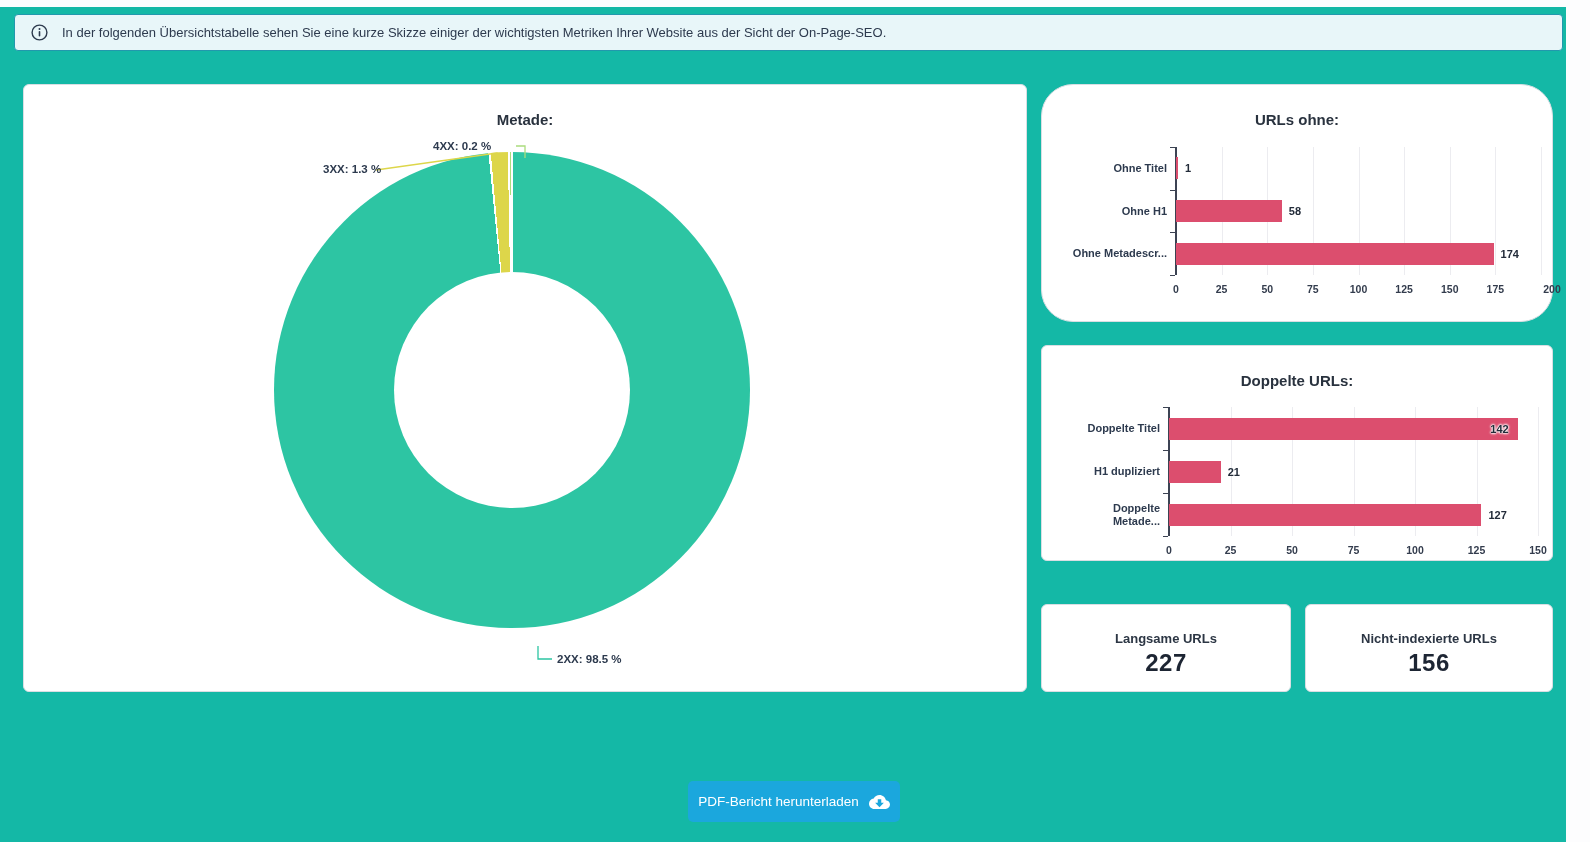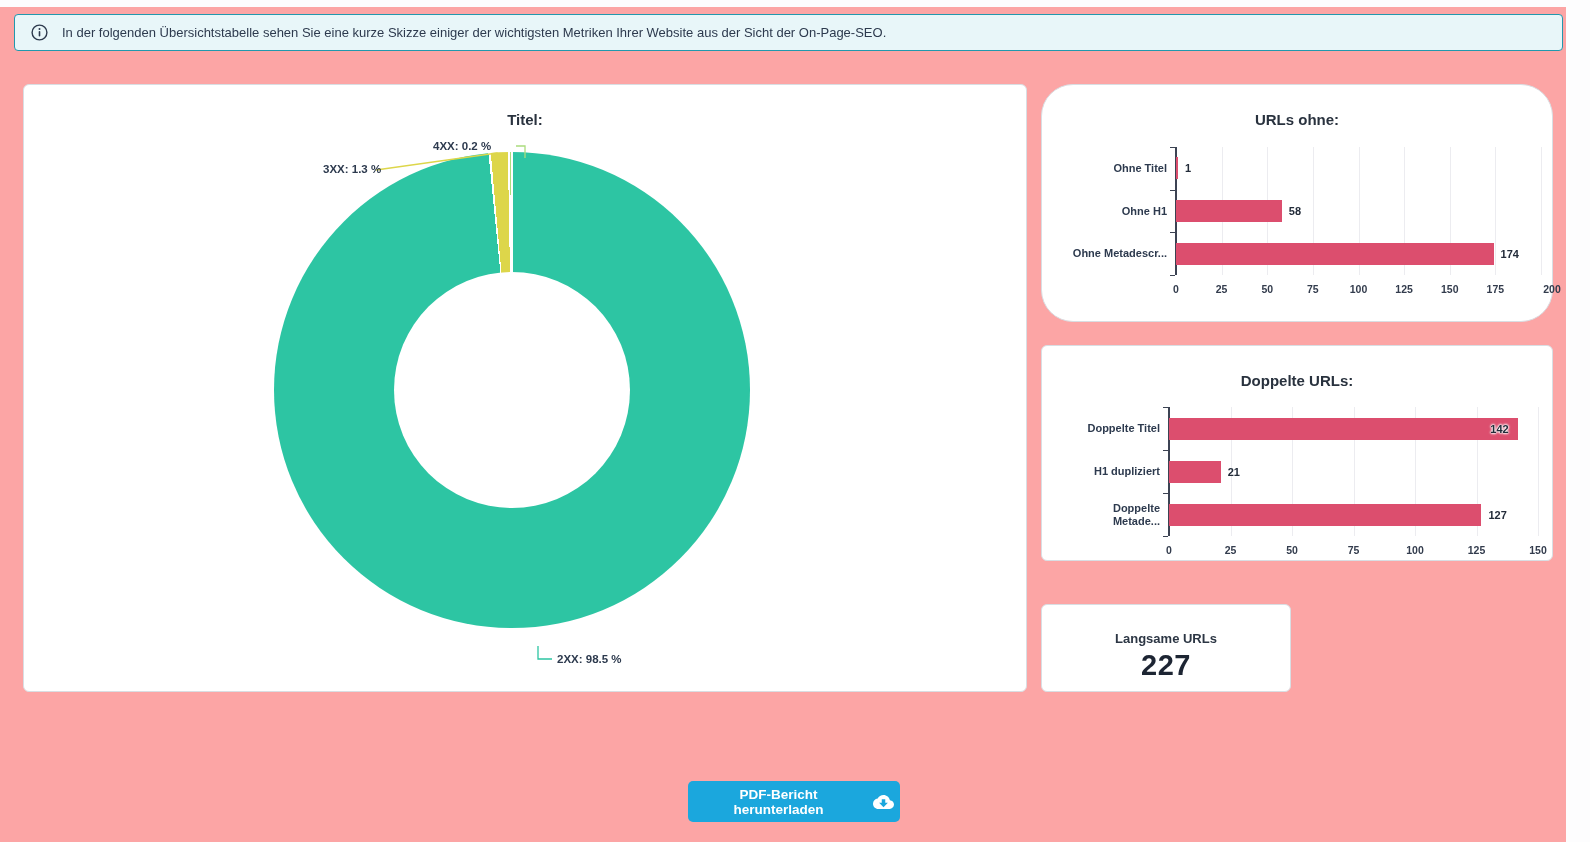--- a/index.html
+++ b/index.html
@@ -1,18 +1,18 @@
 <!DOCTYPE html>
 <html><head>
 <meta charset="utf-8">
 <style>
   html,body{margin:0;padding:0;}
   body{width:1590px;height:842px;overflow:hidden;background:#eef1f4;
        font-family:"Liberation Sans", sans-serif;color:#2d3a4e;}
-  .stage{position:relative;width:1590px;height:842px;background:#fca5a5;}
+  .stage{position:relative;width:1590px;height:842px;background:#14b8a6;}
   .top-strip{position:absolute;left:0;top:0;width:1590px;height:7px;background:#fdfdfe;}
   .right-strip{position:absolute;right:0;top:0;width:24px;height:842px;background:#fdfdfe;}
 
   
   .banner{position:absolute;left:14px;top:14px;width:1549px;height:37px;box-sizing:border-box;
           background:#e8f6f9;border:1px solid #2298ad;border-radius:4px;
           display:flex;align-items:center;padding:0 16px;gap:14px;}
   .banner-text{font-size:13px;color:#2d3a4e;}
 
   
@@ -41,50 +41,50 @@
                  text-align:right;white-space:pre-line;line-height:13px;}
   .bar-val-label{position:absolute;font-size:11px;font-weight:bold;color:#232c3a;white-space:nowrap;}
   .bar-val-inside{text-shadow:0 0 2px #fff,0 0 2px #fff,0 0 3px #fff,0 0 3px #fff;}
   .x-tick-label{position:absolute;font-size:10.5px;font-weight:bold;color:#333c4d;
                 transform:translateX(-50%);white-space:nowrap;}
 
   
   .stat-label{position:absolute;left:0;top:26px;width:100%;text-align:center;
               font-size:13px;font-weight:bold;color:#2c3644;}
   .stat-value{position:absolute;left:0;top:44px;width:100%;text-align:center;
-              font-size:29px;font-weight:800;color:#1d2533;letter-spacing:.5px;}
+              font-size:24px;font-weight:800;color:#1d2533;letter-spacing:.5px;}
 
   
   .footer-heading{position:absolute;left:0;top:744px;width:1590px;text-align:center;
                   font-size:15.5px;font-weight:bold;color:#2a3442;}
   .pdf-button{position:absolute;left:688px;top:781px;width:212px;height:41px;
               background:#1ba7dd;border:none;border-radius:5px;cursor:pointer;
               display:flex;align-items:center;justify-content:center;gap:10px;
-              color:#fff;font-size:13.5px;font-weight:700;font-family:"Liberation Sans",sans-serif;}
+              color:#fff;font-size:13.5px;font-weight:400;font-family:"Liberation Sans",sans-serif;}
 </style>
 </head>
 <body>
 
 <div class="stage">
   <div class="top-strip"></div>
   <div class="right-strip"></div>
 
   <div class="banner">
     <span style="display:flex;">
       <svg width="17" height="17" viewBox="0 0 17 17">
         <circle cx="8.5" cy="8.5" r="7.4" fill="none" stroke="#2d3a4e" stroke-width="1.4"></circle>
         <circle cx="8.5" cy="4.9" r="1" fill="#2d3a4e"></circle>
         <rect x="7.7" y="7" width="1.6" height="5.6" rx="0.8" fill="#2d3a4e"></rect>
       </svg>
     </span>
     <span class="banner-text">In der folgenden Übersichtstabelle sehen Sie eine kurze Skizze einiger der wichtigsten Metriken Ihrer Website aus der Sicht der On-Page-SEO.</span>
   </div>
 
   <div class="card card-status">
-    <div class="chart-title">Titel:</div>
+    <div class="chart-title">Metade:</div>
     <div class="donut" id="status-donut" style="background: conic-gradient(rgb(255, 255, 255) 0deg, rgb(255, 255, 255) 0.28deg, rgb(45, 197, 163) 0.28deg, rgb(45, 197, 163) 354.32deg, rgb(255, 255, 255) 354.32deg, rgb(255, 255, 255) 354.6deg, rgb(255, 255, 255) 354.6deg, rgb(255, 255, 255) 354.88deg, rgb(221, 214, 74) 354.88deg, rgb(221, 214, 74) 359deg, rgb(255, 255, 255) 359deg, rgb(255, 255, 255) 359.28deg, rgb(255, 255, 255) 359.28deg, rgb(255, 255, 255) 359.56deg, rgb(171, 220, 125) 359.56deg, rgb(171, 220, 125) 359.72deg, rgb(255, 255, 255) 359.72deg, rgb(255, 255, 255) 360deg);"></div>
     <svg class="leader-svg">
       <polyline points="492,61 501,61 501,73" fill="none" stroke="#abdc7d" stroke-width="1.3"></polyline>
       <polyline points="352,85 473,68 480,74" fill="none" stroke="#ddd64a" stroke-width="1.3"></polyline>
       <polyline points="514,561 514,574 528,574" fill="none" stroke="#2dc5a3" stroke-width="1.3"></polyline>
     </svg>
     <div class="slice-label" style="left:409px;top:55px;width:80px;text-align:left;">4XX: 0.2 %</div>
     <div class="slice-label" style="left:299px;top:78px;">3XX: 1.3 %</div>
     <div class="slice-label" style="left:533px;top:568px;">2XX: 98.5 %</div>
   </div>
@@ -157,20 +157,24 @@
 Metade...</div>
         <div class="bar" style="left: 127px; top: 157.5px; width: 312.42px; background: rgb(220, 78, 110);"></div>
         <div class="bar-val-label" style="left: 446.42px; top: 162.5px;">127</div>
       </div>
   </div>
 
   <div class="card card-stat1">
     <div class="stat-label">Langsame URLs</div>
     <div class="stat-value">227</div>
   </div>
+  <div class="card card-stat2">
+    <div class="stat-label">Nicht-indexierte URLs</div>
+    <div class="stat-value">156</div>
+  </div>
 
   <button class="pdf-button">
     <span>PDF-Bericht herunterladen</span>
     <span style="display:flex;">
       <svg width="21" height="15" viewBox="0 0 24 17">
         <path fill-rule="evenodd" fill="#ffffff" d="M19.35 7.04C18.67 3.59 15.64 1 12 1 9.11 1 6.6 2.64 5.35 5.04 2.34 5.36 0 7.91 0 11c0 3.31 2.69 6 6 6h13c2.76 0 5-2.24 5-5 0-2.64-2.05-4.78-4.65-4.96z M17 10l-5 5-5-5h3V6h4v4h3z"></path>
       </svg>
     </span>
   </button>
 </div>

